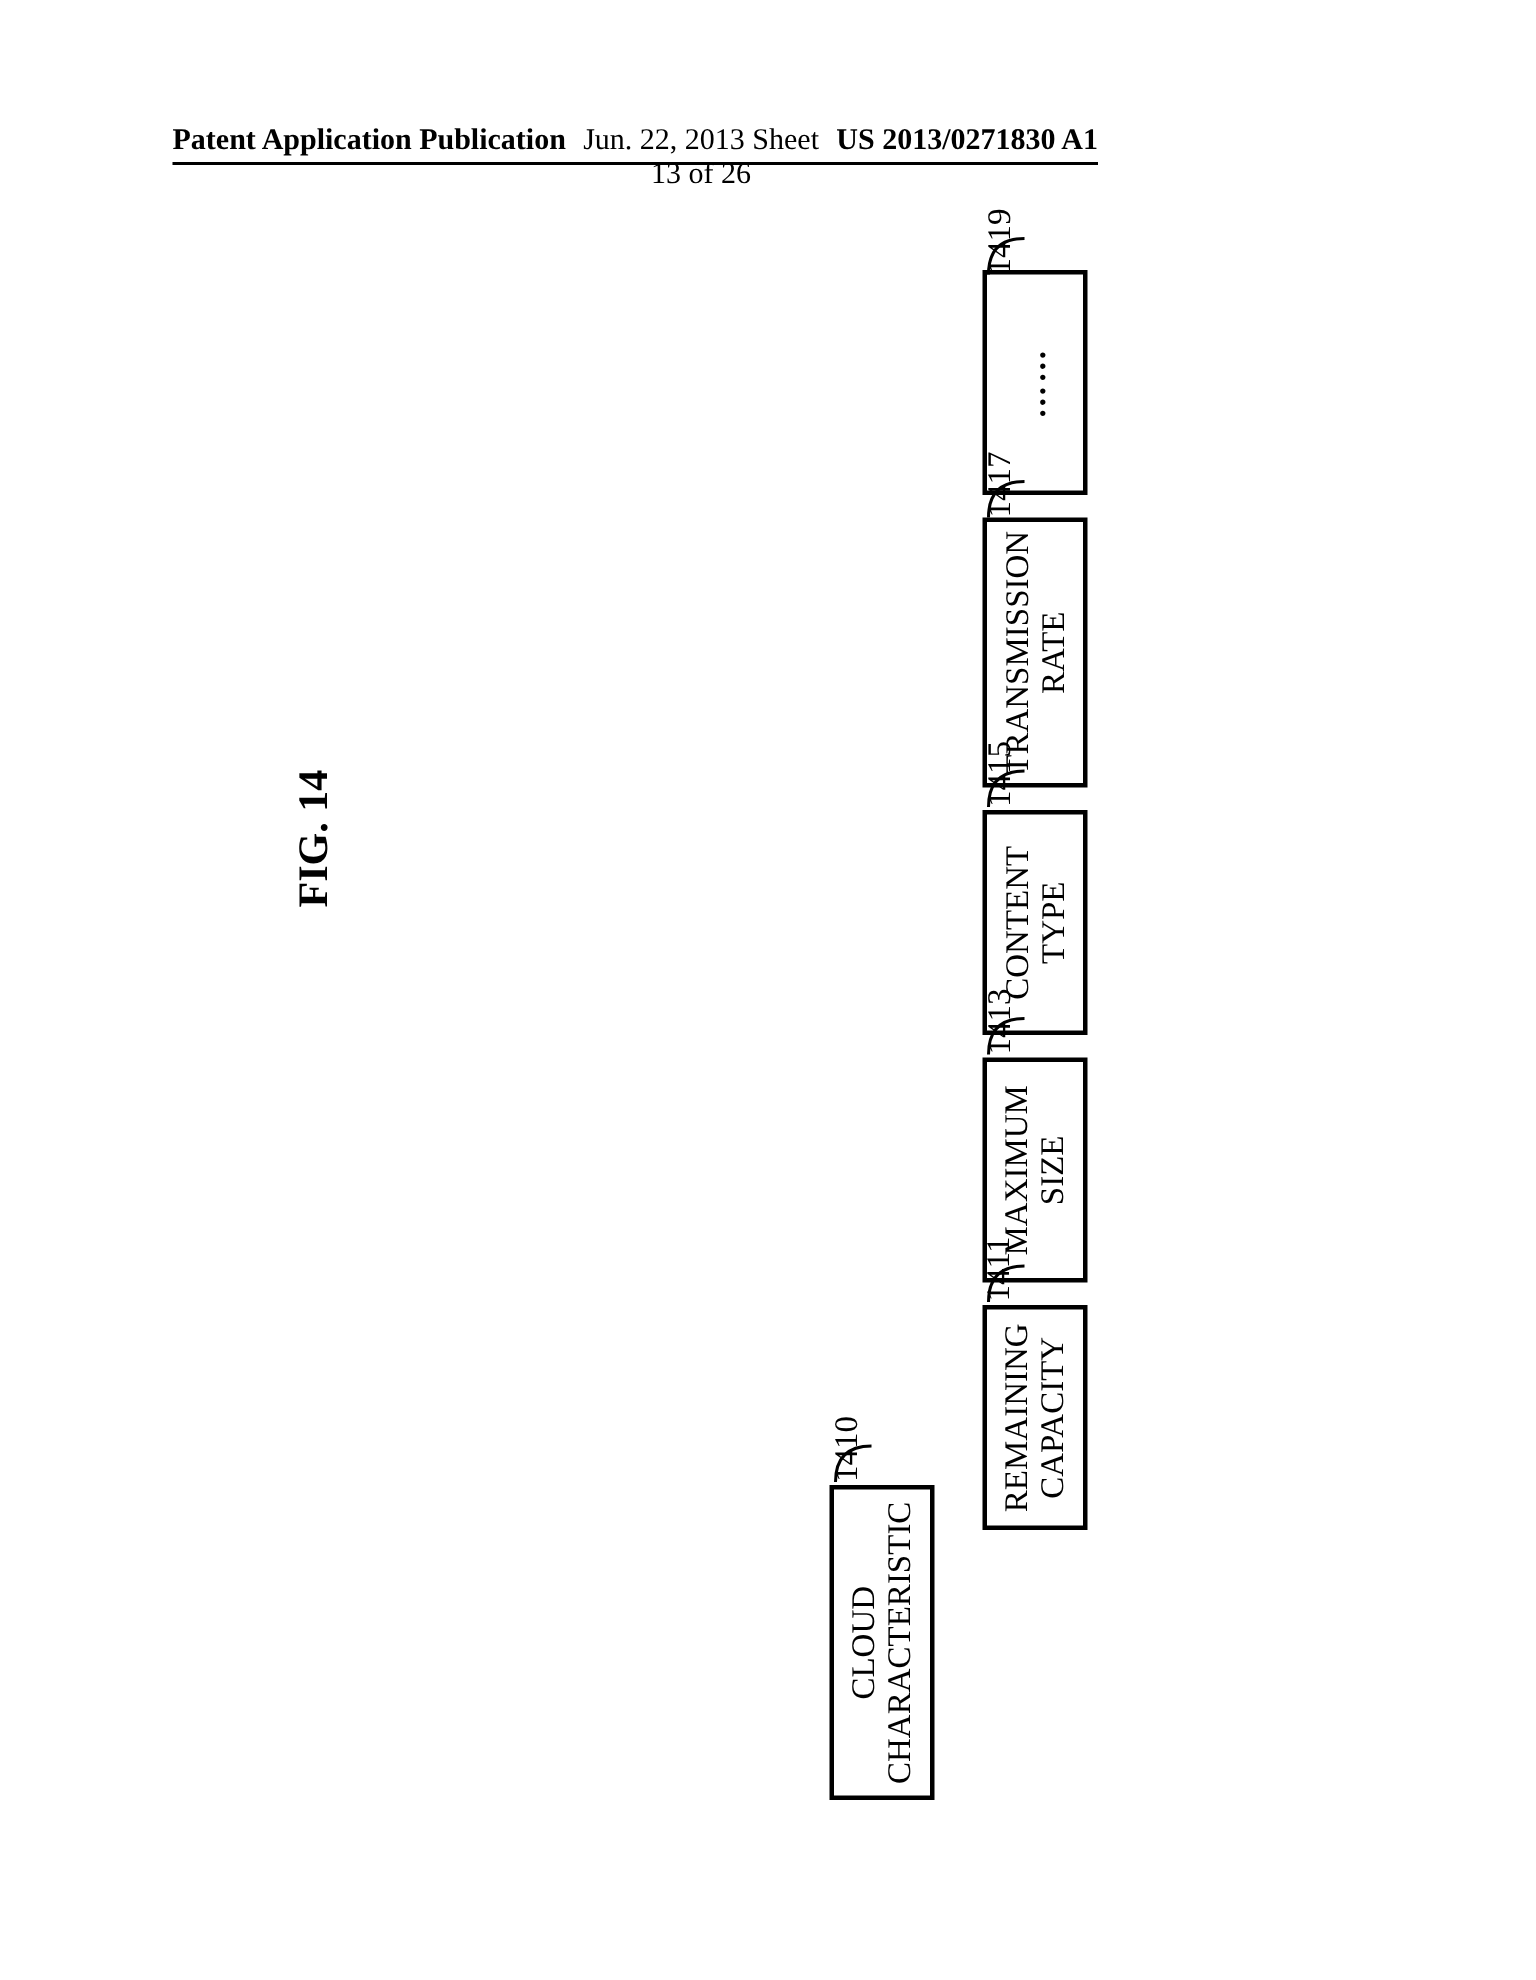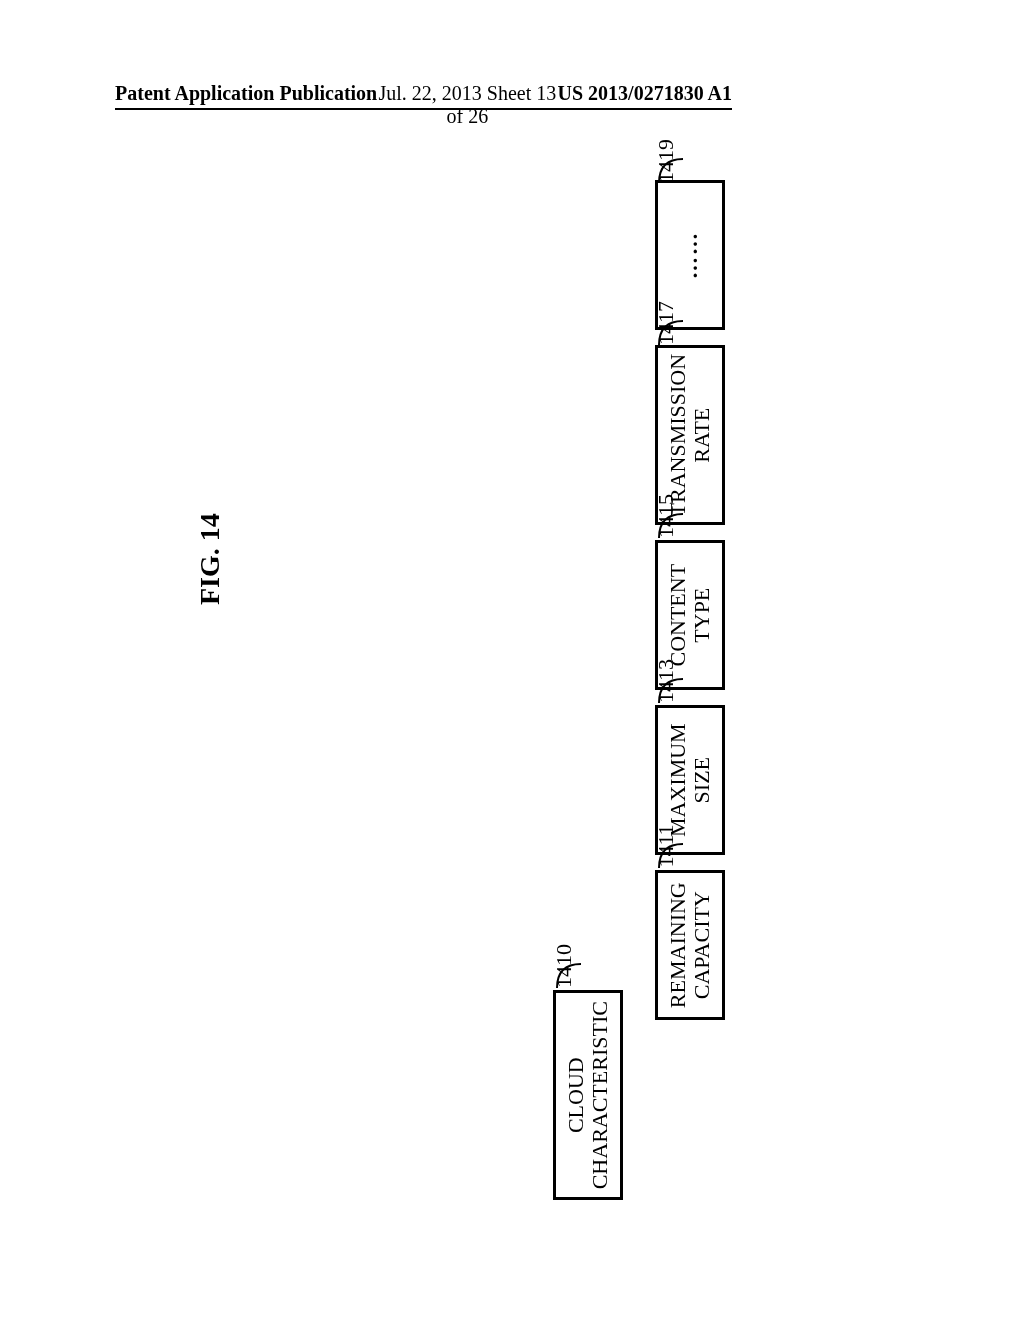--- a/index.html
+++ b/index.html
@@ -28,21 +28,21 @@
 
   
   .dotted { font-size: 22px; font-weight: bold; letter-spacing: 2px; }
 </style>
 </head>
 <body>
 <div class="page" data-name="patent-figure-page">
 
   <div class="hdr" data-name="page-header">
     <span class="pub" data-name="header-publication">Patent Application Publication</span>
-    <span class="mid" data-name="header-sheet">Jul. 22, 2013  Sheet 13 of 26</span>
+    <span class="mid" data-name="header-sheet">Jun. 22, 2013  Sheet 13 of 26</span>
     <span class="num" data-name="header-docnum">US 2013/0271830 A1</span>
   </div>
   <div class="rule" data-name="header-rule"></div>
 
   <div class="figtitle-wrap" data-name="figure-title">
     <span class="lbl" data-name="figure-title-text">FIG. 14</span>
   </div>
 
   <div class="block" style="left:553px; top:990px; width:70px; height:210px;" data-name="block-cloud-characteristic">
     <div class="txt" data-name="block-cloud-characteristic-text">

